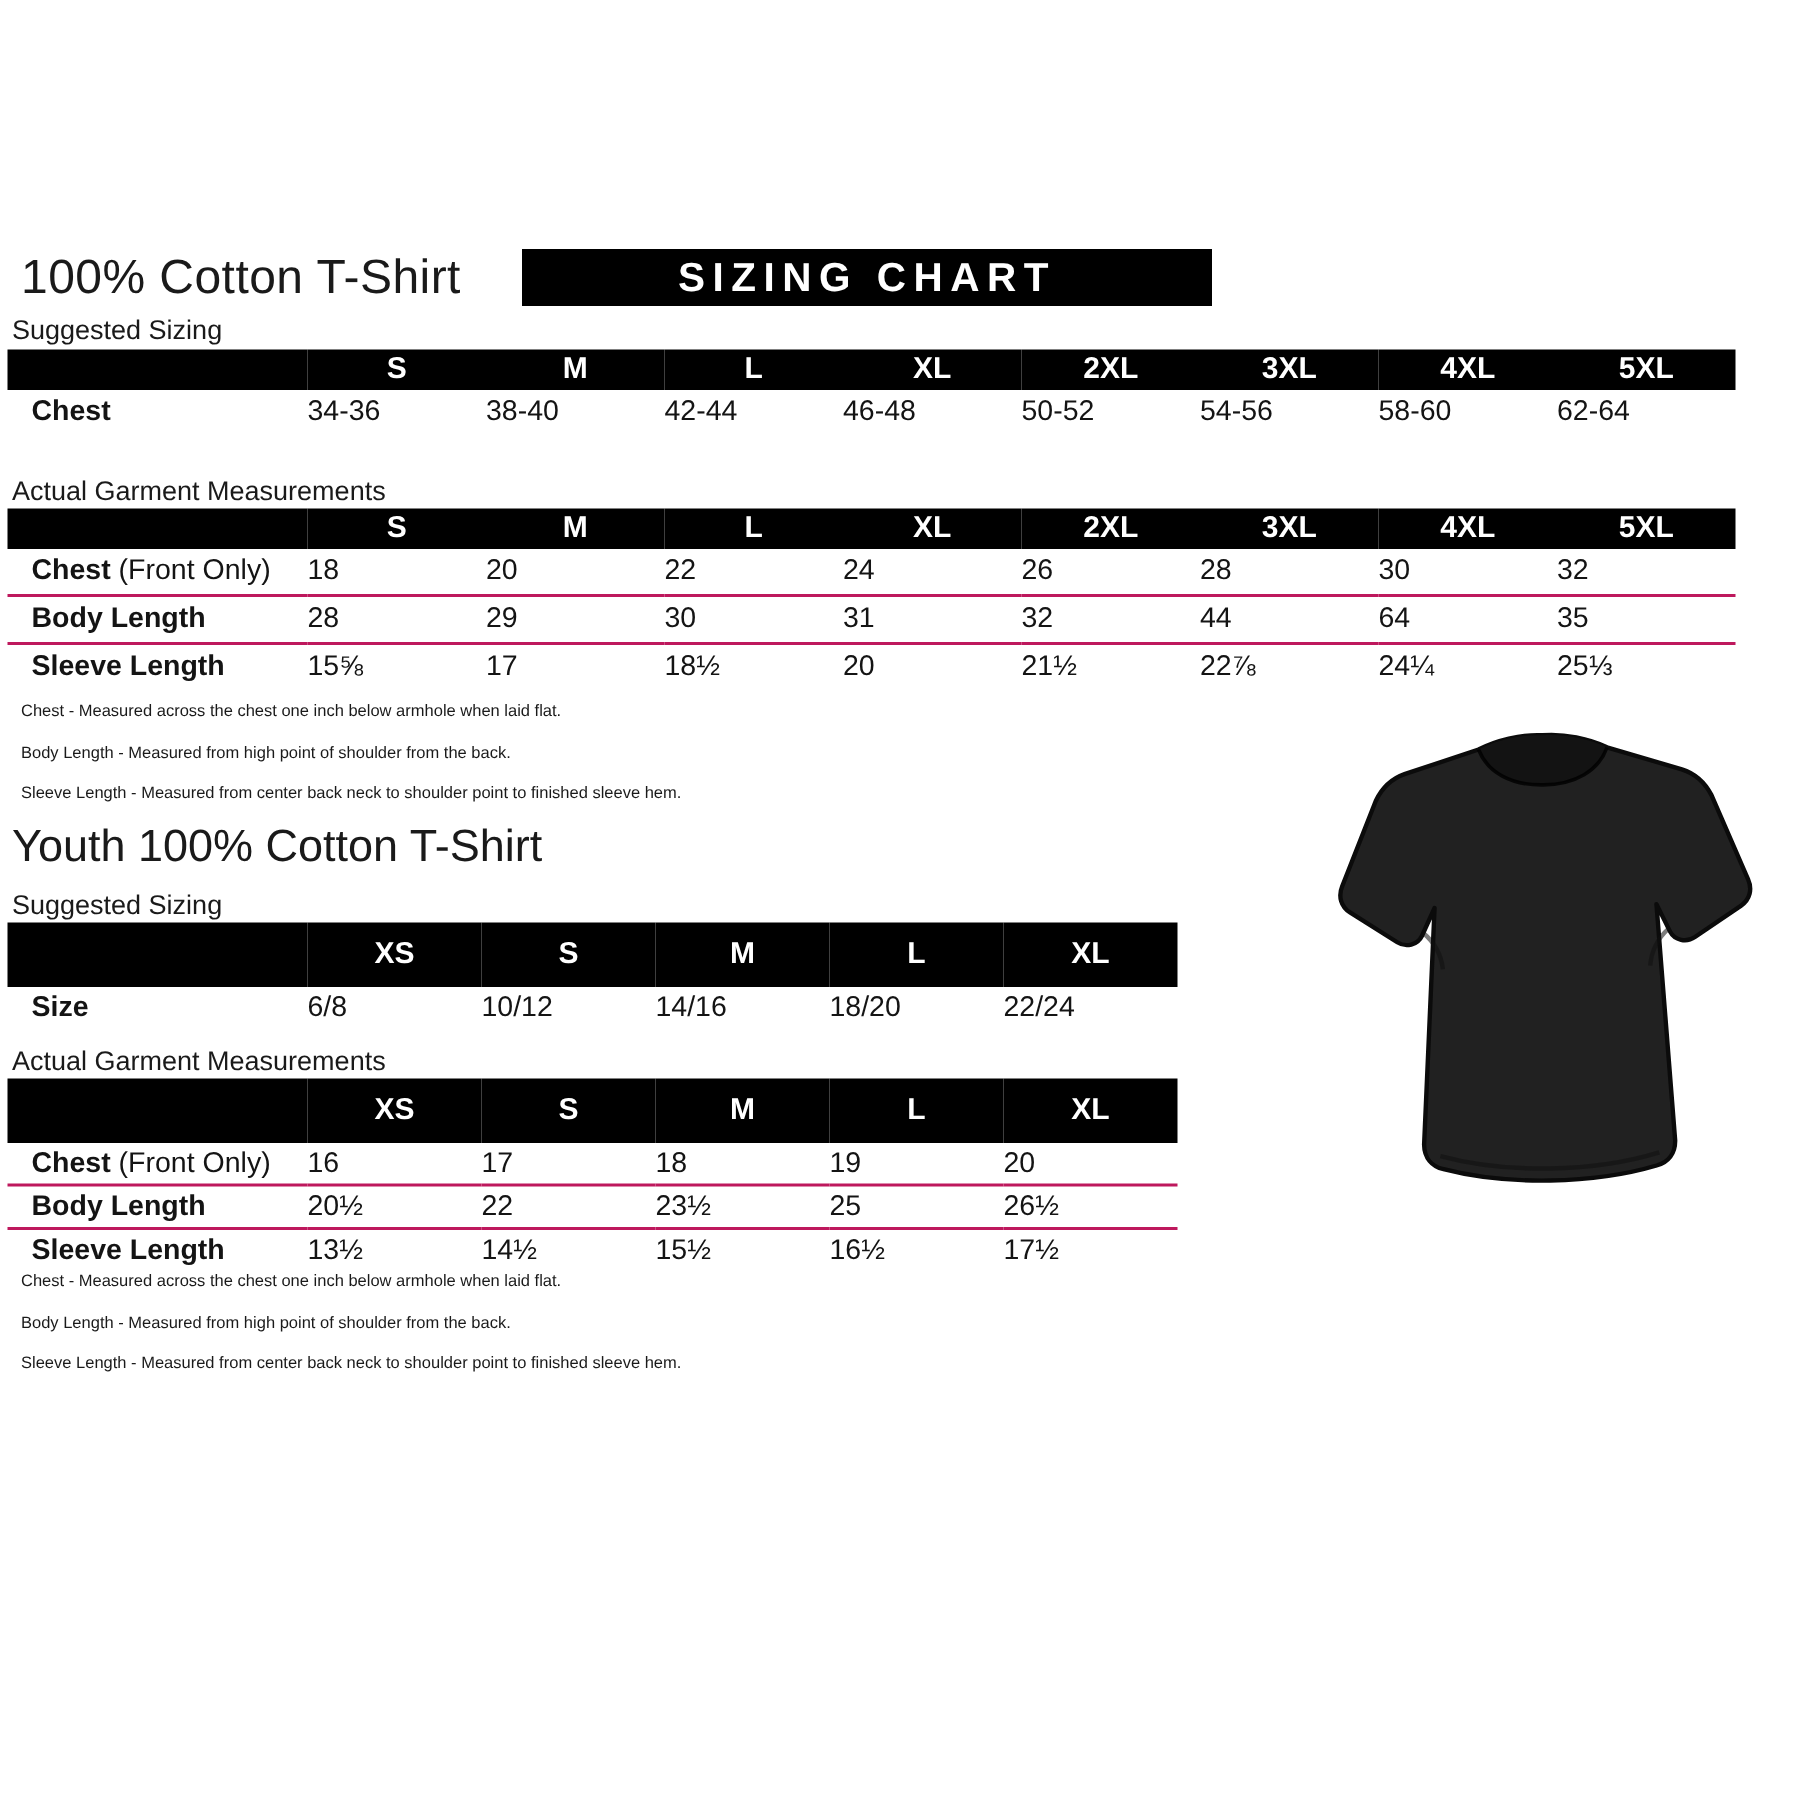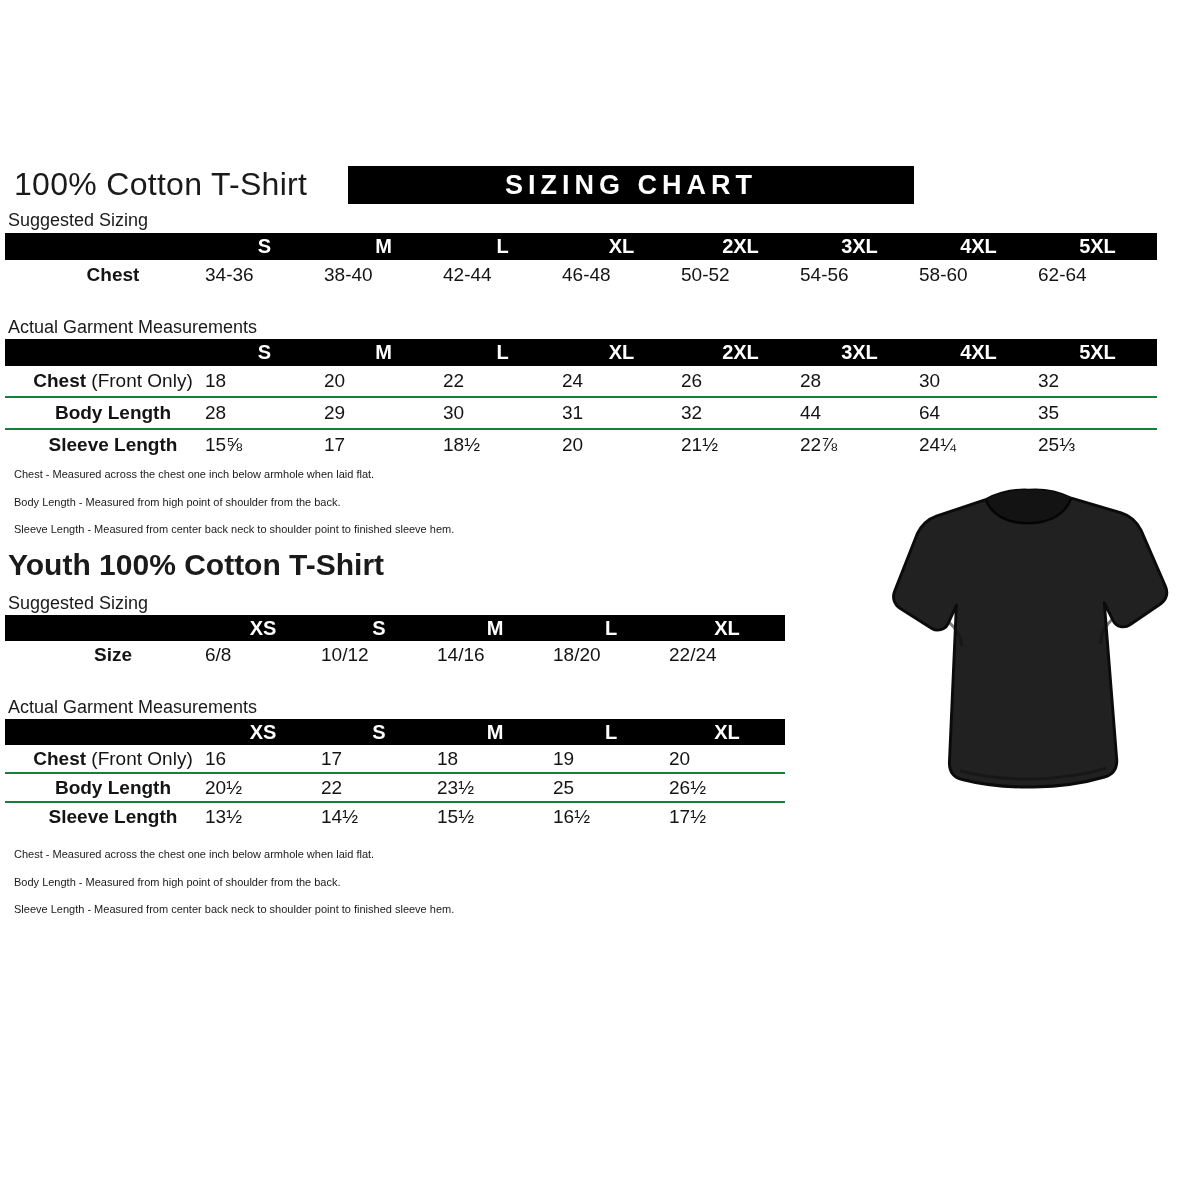--- a/index.html
+++ b/index.html
@@ -5,43 +5,43 @@
   html,body{margin:0;padding:0}
   body{
     width:1200px;height:1200px;position:relative;overflow:hidden;
     background:#ffffff;color:#1a1a1a;
     font-family:"Liberation Sans", sans-serif;
   }
   .abs{position:absolute}
 
   
   #main-title{left:14px;top:166px;font-size:32px;letter-spacing:.3px;white-space:nowrap}
-  #youth-title{left:8px;top:548px;font-size:30px;font-weight:700;white-space:nowrap}
+  #youth-title{left:8px;top:548px;font-size:30px;font-weight:400;white-space:nowrap}
   #banner{
-    left:348px;top:166px;width:566px;height:38px;background:#000;
+    left:348px;top:166px;width:460px;height:38px;background:#000;
     color:#fff;display:flex;align-items:center;justify-content:center;
     font-weight:700;font-size:27px;letter-spacing:5px;white-space:nowrap
   }
   .seclabel{font-size:18px;white-space:nowrap}
 
   
   .tbl{position:absolute;border-collapse:collapse;table-layout:fixed}
   .tbl th{background:#000;color:#fff;font-weight:700;font-size:20px;text-align:center;padding:0}
   .tbl.adult th{height:27px}
-  .tbl.youth th{height:26px}
+  .tbl.youth th{height:43px}
   .tbl td{font-size:19px;vertical-align:middle;padding:0;color:#141414}
   .tbl.adult td{height:30px}
   .tbl.youth td{height:27px}
-  .tbl .rowlabel{text-align:center;padding-left:16px;font-weight:700;white-space:nowrap}
+  .tbl .rowlabel{text-align:left;padding-left:16px;font-weight:700;white-space:nowrap}
   .rowlabel .suffix{font-weight:400}
   .c-label{width:200px}
   .adult .c-size{width:119px}
   .youth .c-size{width:116px}
   .sep tbody tr:nth-child(1) td,
-  .sep tbody tr:nth-child(2) td{border-bottom:2px solid #15803d}
+  .sep tbody tr:nth-child(2) td{border-bottom:2px solid #be185d}
 
   
   .notes p{margin:0;font-size:11px;line-height:27.5px;white-space:nowrap}
 
   
   #tshirt{left:885px;top:480px;width:292px;height:324px;transform:rotate(-1deg)}
 </style>
 </head>
 <body>
 

